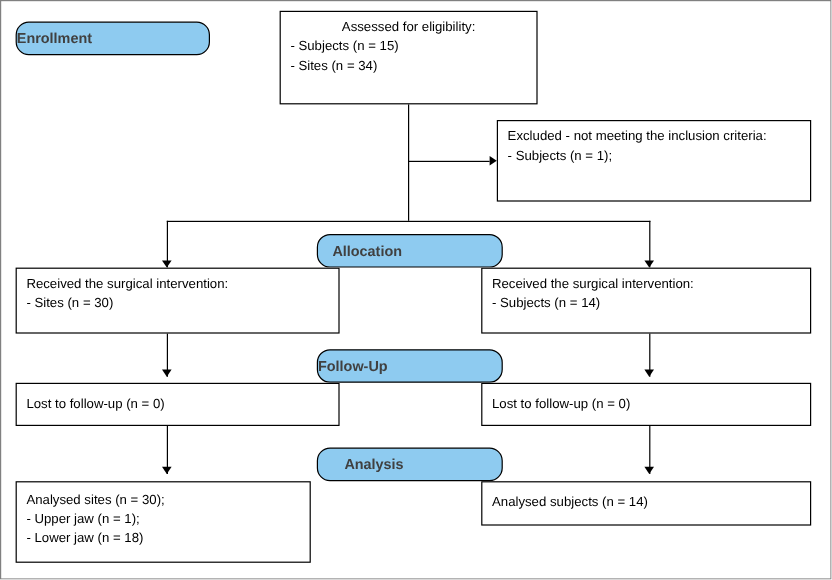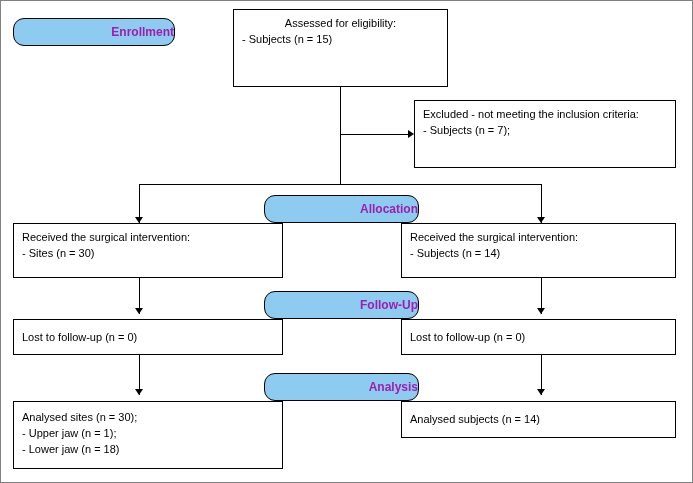--- a/index.html
+++ b/index.html
@@ -34,22 +34,22 @@
   .left { text-align: left; }
 
   .stage {
     position: absolute;
     box-sizing: border-box;
     background: #8ecbf0;
     border: 1px solid #000000;
     border-radius: 11px;
     font-size: 12px;
     font-weight: bold;
-    color: #a21caf;
-    text-align: right;
+    color: #404040;
+    text-align: left;
     line-height: 26px;
     height: 28px;
   }
 
   .conn {
     position: absolute;
     background: #000000;
   }
   .h { height: 1px; }
   .v { width: 1px; }
@@ -76,25 +76,26 @@
 
 <div id="canvas">
 
   <div class="stage" style="left:12px; top:17px; width:162px;">
     <span>Enrollment</span>
   </div>
 
   <div class="node left" style="left:232px; top:8px; width:215px; height:78px;">
     <div class="line" style="text-align:center;">Assessed for eligibility:</div>
     <div class="line">- Subjects (n = 15)</div>
+    <div class="line">- Sites (n = 34)</div>
   </div>
 
   <div class="node left" style="left:413px; top:99px; width:262px; height:68px;">
     <div class="line">Excluded - not meeting the inclusion criteria:</div>
-    <div class="line">- Subjects (n = 7);</div>
+    <div class="line">- Subjects (n = 1);</div>
   </div>
 
   <div class="conn v" style="left:339px; top:86px; height:97px;"></div>
 
   <div class="conn h" style="left:339px; top:133px; width:68px;"></div>
   <div class="arrow-right" style="left:407px; top:129px;"></div>
 
   <div class="conn h" style="left:138px; top:183px; width:403px;"></div>
 
   <div class="conn v" style="left:138px; top:183px; height:39px;"></div>
@@ -138,21 +139,21 @@
   <div class="conn v" style="left:138px; top:354px; height:40px;"></div>
   <div class="arrow-down" style="left:134px; top:388px;"></div>
 
   <div class="conn v" style="left:540px; top:354px; height:40px;"></div>
   <div class="arrow-down" style="left:536px; top:388px;"></div>
 
   <div class="stage" style="left:263px; top:372px; width:155px;padding-left:22px;">
     <span>Analysis</span>
   </div>
 
-  <div class="node center" style="left:12px; top:400px; width:270px; height:68px; padding-top:8px;">
+  <div class="node center" style="left:12px; top:400px; width:246px; height:68px; padding-top:8px;">
     <div class="line">Analysed sites (n = 30);</div>
     <div class="line">- Upper jaw (n = 1);</div>
     <div class="line">- Lower jaw (n = 18)</div>
   </div>
 
   <div class="node center" style="left:400px; top:400px; width:275px; height:37px; padding-top:10px;">
     <div class="line">Analysed subjects (n = 14)</div>
   </div>
 
 </div>

